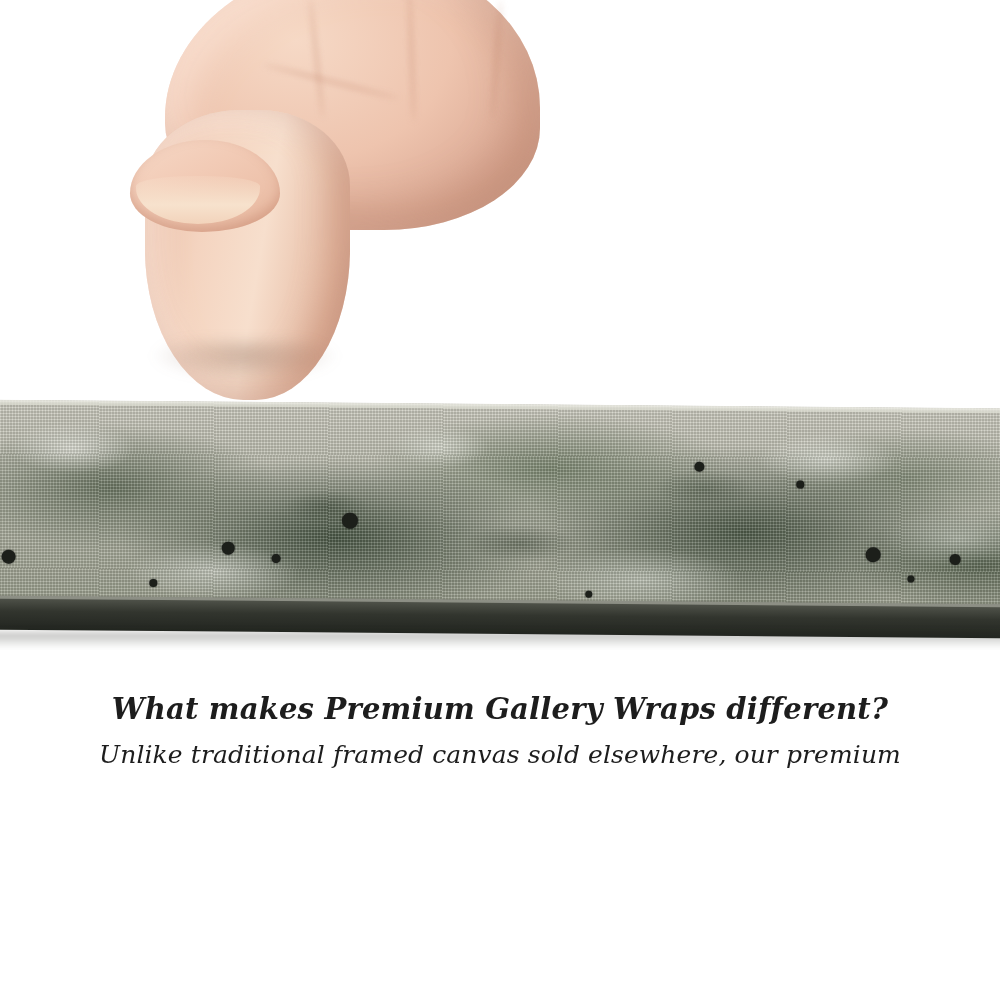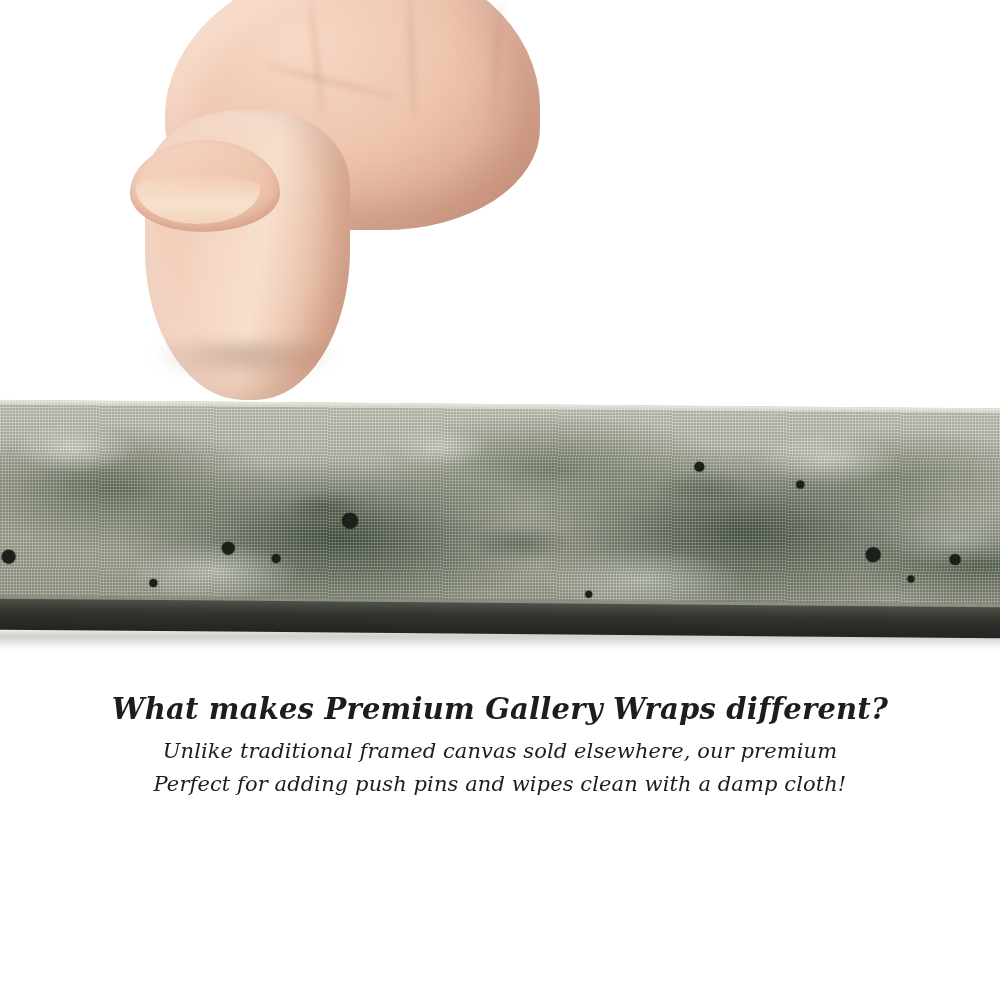--- a/index.html
+++ b/index.html
@@ -201,21 +201,21 @@
     font-style: italic;
     font-weight: 700;
     font-size: 29px;
     line-height: 1.34;
     margin: 0 0 6px 0;
     letter-spacing: 0.2px;
   }
   .caption-line {
     font-style: italic;
     font-weight: 400;
-    font-size: 21px;
+    font-size: 25px;
     line-height: 1.56;
     margin: 0;
     letter-spacing: 0.1px;
   }
 </style>
 </head>
 <body>
 
 <div class="promo-card">
 
@@ -254,16 +254,15 @@
 
     <div class="panel-edge">
       <div class="panel-edge-hi"></div>
     </div>
     <div class="panel-shadow"></div>
   </div>
 
   <div class="caption">
     <p class="caption-heading">What makes Premium Gallery Wraps different?</p>
     <p class="caption-line">Unlike traditional framed canvas sold elsewhere, our premium</p>
-    <p class="caption-line">Perfect for adding push pins and wipes clean with a damp cloth!</p>
   </div>
 
 </div>
 
 </body></html>

